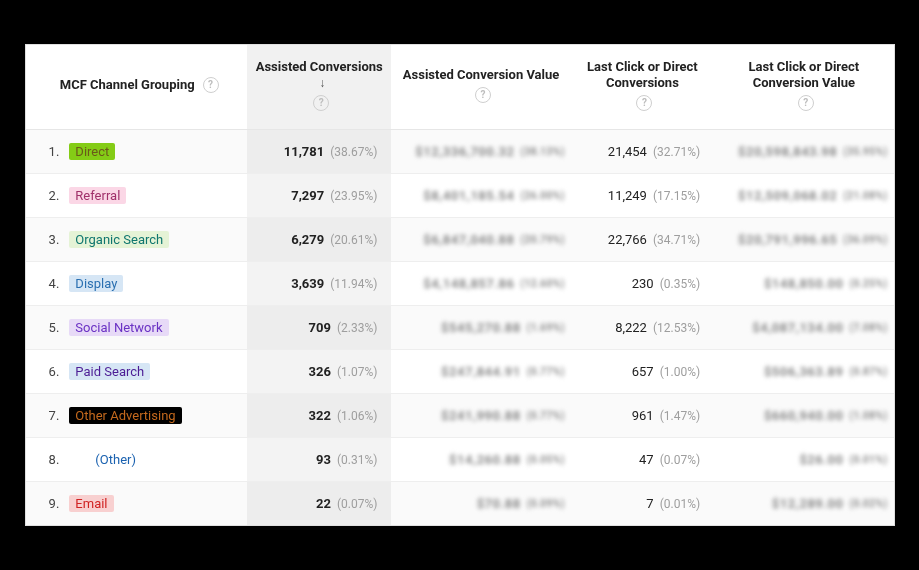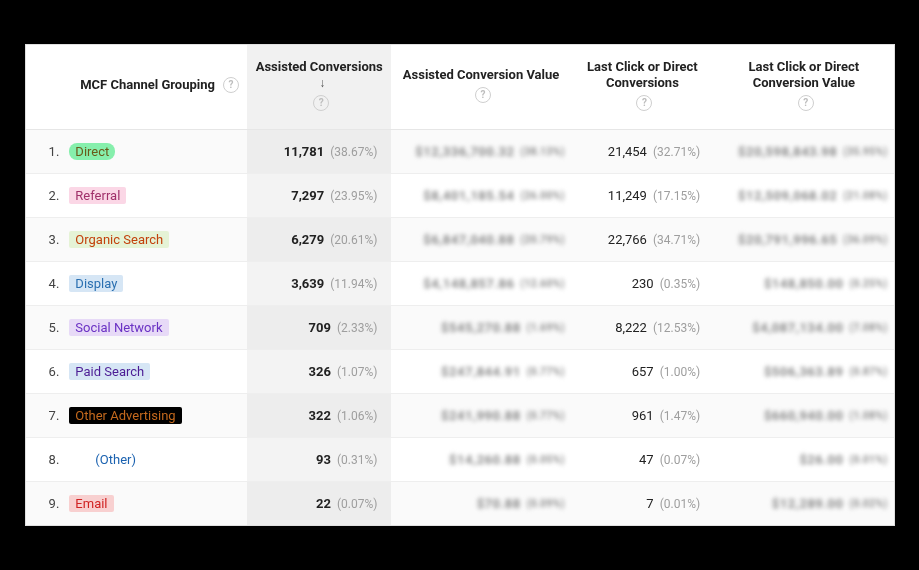--- a/index.html
+++ b/index.html
@@ -15,21 +15,21 @@
     border:1px solid #e0e0e0;
   }
   table { width:100%; border-collapse:collapse; table-layout:fixed; }
   thead th {
     font-size:13px; font-weight:700; color:#222;
     padding:14px 8px 18px;
     vertical-align:middle;
     border-bottom:1px solid #e6e6e6;
     text-align:center;
   }
-  thead th.ch-channel { text-align:right; padding-left:14px;text-decoration:underline; }
+  thead th.ch-channel { text-align:center; padding-left:14px;text-decoration:underline; }
   thead th .hdr-wrap { display:inline-flex; flex-direction:column; align-items:center; gap:4px; line-height:1.2;}
   thead th.ch-channel .hdr-wrap { flex-direction:row; }
   .help-icon {
     display:inline-flex; width:16px; height:16px;
     border-radius:50%; border:1px solid #cfcfcf;
     color:#bdbdbd; font-size:10px; font-weight:700;
     align-items:center; justify-content:center;
     margin-left:4px;
   }
   .sort-arrow { color:#555; font-size:12px; margin-left:6px;}
@@ -118,21 +118,21 @@
         <span class="hdr-wrap" style="">
           <span>Last Click or Direct Conversion Value</span>
           <span class="help-icon">?</span>
         </span>
       </th>
     </tr>
   </thead>
   <tbody id="tbody">
         <tr>
           <td class="c-rank">1.</td>
-          <td class="c-channel"><span class="chan" style="background:#86efac;color:#6a5a1a;border-radius:8px;">Direct</span></td>
+          <td class="c-channel"><span class="chan" style="background:#84cc16;color:#6a5a1a;">Direct</span></td>
           <td class="c-assisted"><span class="val">11,781</span><span class="pct">(38.67%)</span></td>
           <td class="c-obsc"><span class="blur-group">
               <span class="blur big">$12,336,700.32</span>
               <span class="blur small">(38.13%)</span>
             </span></td>
           <td class="c-last"><span class="val">21,454</span><span class="pct">(32.71%)</span></td>
           <td class="c-obsc"><span class="blur-group">
               <span class="blur big">$20,598,843.98</span>
               <span class="blur small">(35.95%)</span>
             </span></td>
@@ -146,21 +146,21 @@
               <span class="blur small">(26.00%)</span>
             </span></td>
           <td class="c-last"><span class="val">11,249</span><span class="pct">(17.15%)</span></td>
           <td class="c-obsc"><span class="blur-group">
               <span class="blur big">$12,509,068.02</span>
               <span class="blur small">(21.08%)</span>
             </span></td>
         </tr>
         <tr>
           <td class="c-rank">3.</td>
-          <td class="c-channel"><span class="chan" style="background:#e5f3d6;color:#c2410c;">Organic Search</span></td>
+          <td class="c-channel"><span class="chan" style="background:#e5f3d6;color:#0f766e;">Organic Search</span></td>
           <td class="c-assisted"><span class="val">6,279</span><span class="pct">(20.61%)</span></td>
           <td class="c-obsc"><span class="blur-group">
               <span class="blur big">$6,847,040.88</span>
               <span class="blur small">(20.79%)</span>
             </span></td>
           <td class="c-last"><span class="val">22,766</span><span class="pct">(34.71%)</span></td>
           <td class="c-obsc"><span class="blur-group">
               <span class="blur big">$20,791,996.65</span>
               <span class="blur small">(36.09%)</span>
             </span></td>

